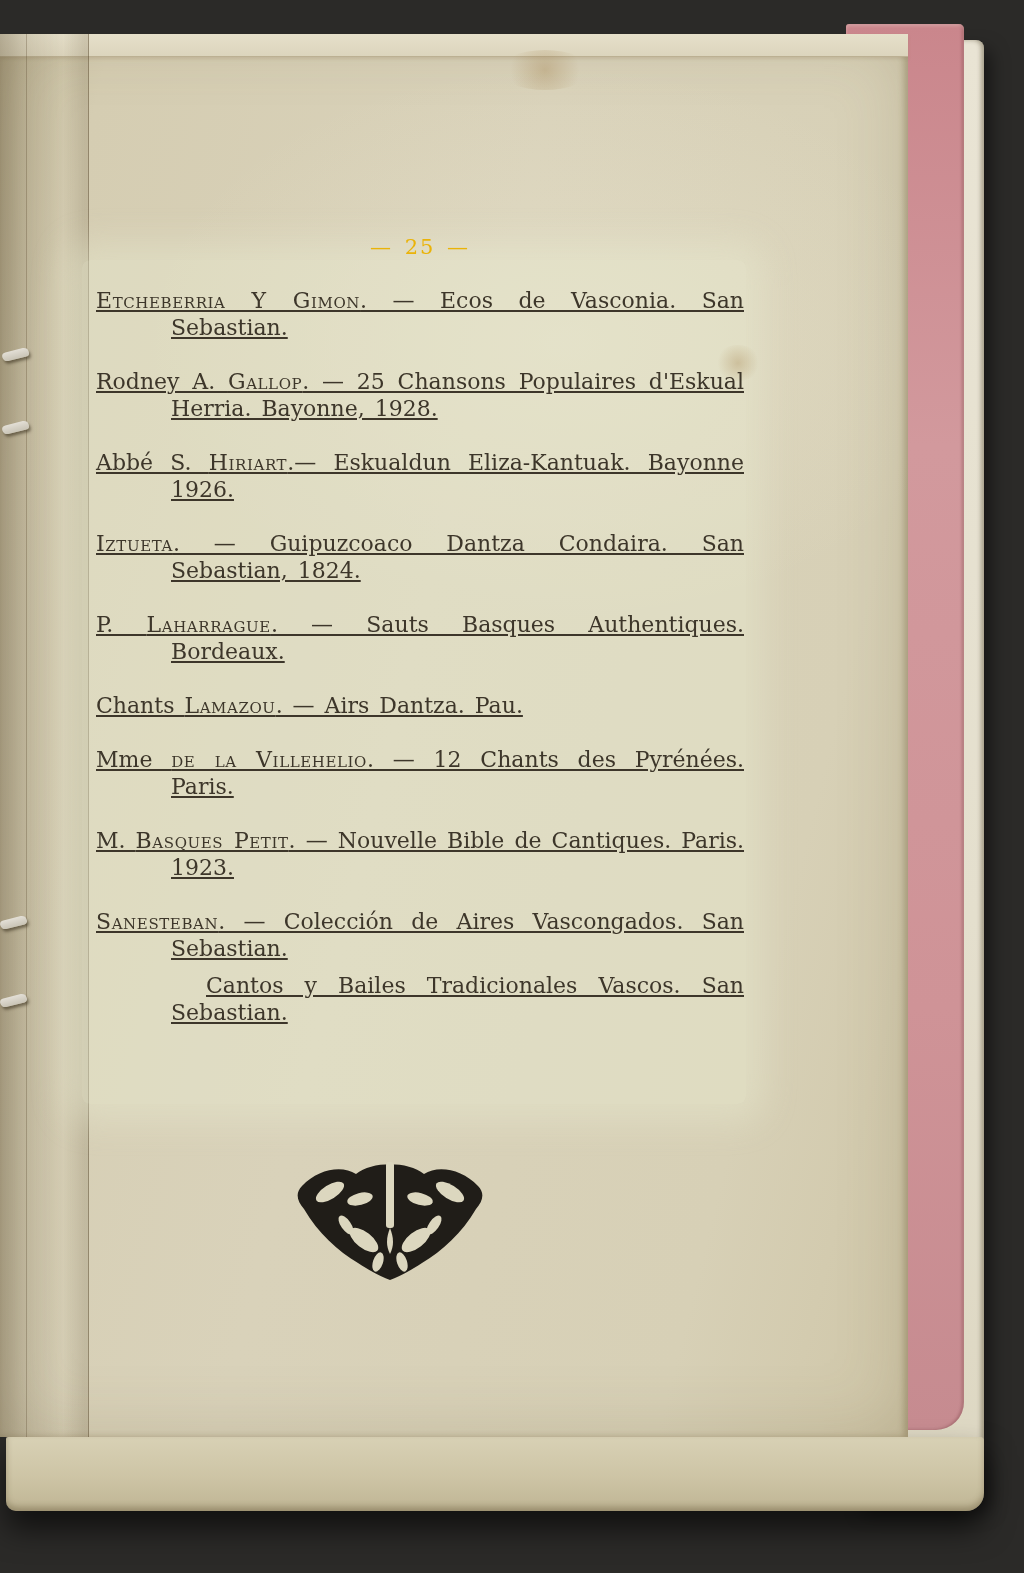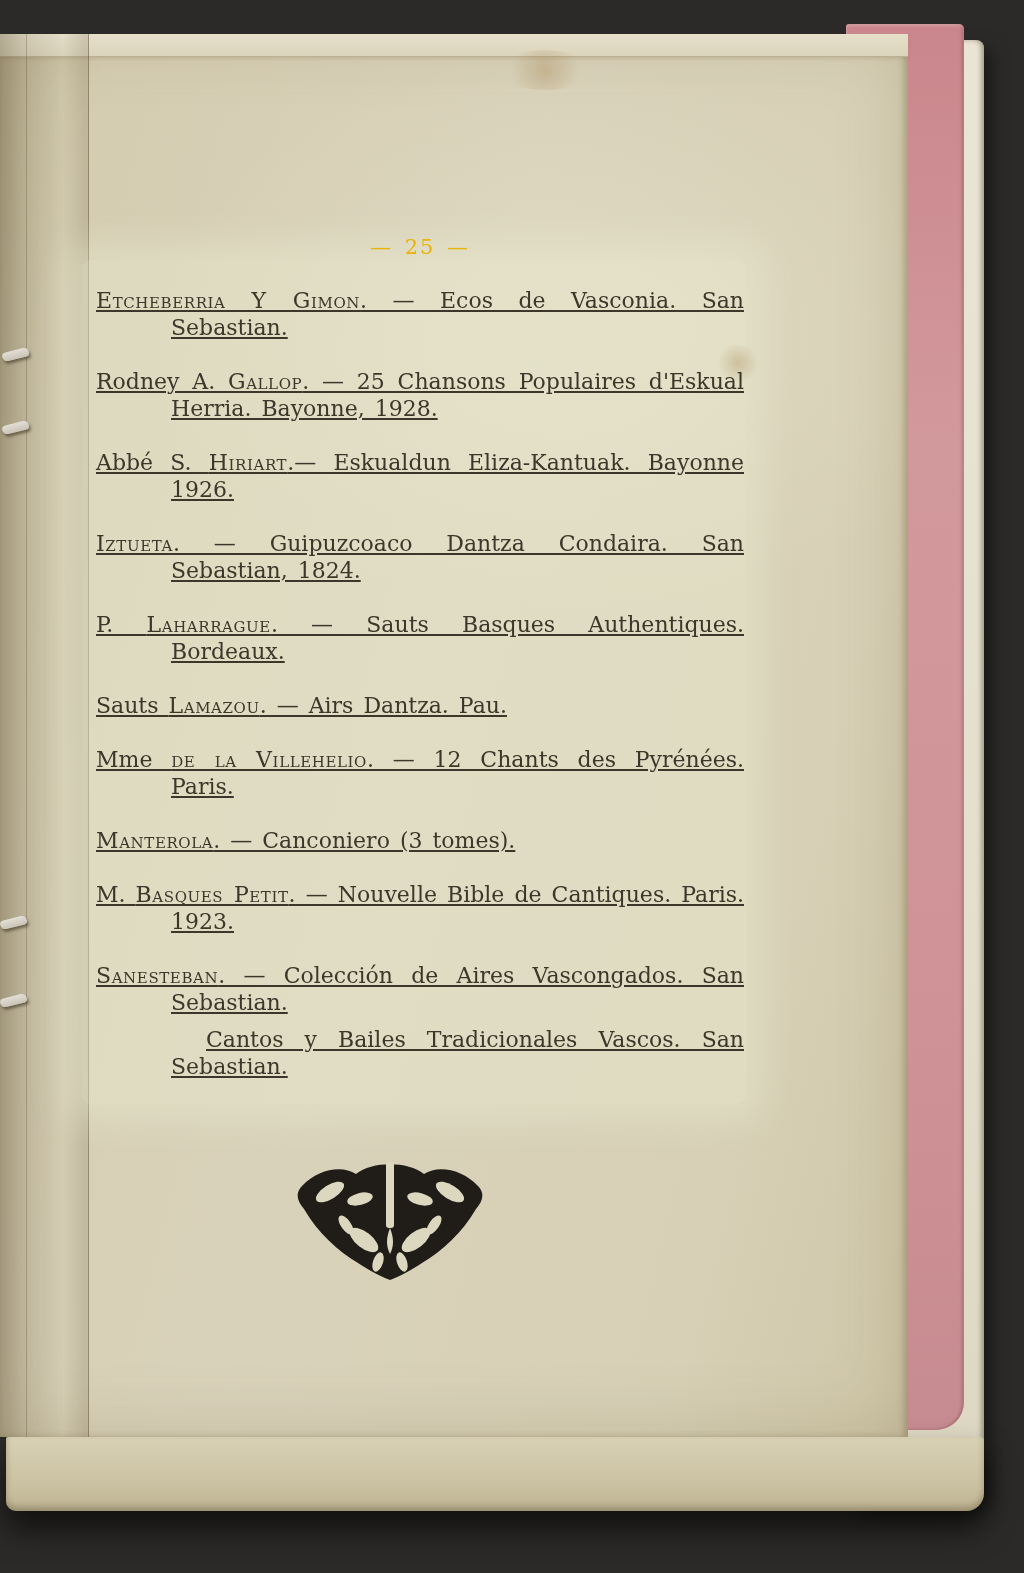--- a/index.html
+++ b/index.html
@@ -137,25 +137,24 @@
   <p class="entry full"><span class="sc">Etcheberria Y Gimon</span><span>. — Ecos de Vasconia. San Sebastian.</span></p>
 
   <p class="entry"><span>Rodney A. </span><span class="sc">Gallop</span><span>. — 25 Chansons Populaires d'Eskual Herria. Bayonne, 1928.</span></p>
 
   <p class="entry full"><span>Abbé S. </span><span class="sc">Hiriart</span><span>.— Eskualdun Eliza-Kantuak. Bayonne 1926.</span></p>
 
   <p class="entry"><span class="sc">Iztueta</span><span>. — Guipuzcoaco Dantza Condaira. San Sebastian, 1824.</span></p>
 
   <p class="entry full"><span>P. </span><span class="sc">Laharrague</span><span>. — Sauts Basques Authentiques. Bordeaux.</span></p>
 
-  <p class="entry"><span>Sauts </span><span class="sc">Lamazou</span><span>. — Airs Dantza. Pau.</span></p>
+  <p class="entry"><span>Chants </span><span class="sc">Lamazou</span><span>. — Airs Dantza. Pau.</span></p>
 
   <p class="entry full"><span>Mme </span><span class="sc">de la Villehelio</span><span>. — 12 Chants des Pyrénées. Paris.</span></p>
 
-  <p class="entry"><span class="sc">Manterola</span><span>. — Canconiero (3 tomes).</span></p>
 
   <p class="entry"><span>M. </span><span class="sc">Basques Petit</span><span>. — Nouvelle Bible de Cantiques. Paris. 1923.</span></p>
 
   <p class="entry tight"><span class="sc">Sanesteban</span><span>. — Colección de Aires Vascongados. San Sebastian.</span></p>
 
   <p class="entry cont"><span>Cantos y Bailes Tradicionales Vascos. San Sebastian.</span></p>
 </div>
 
 <svg class="ornament" viewBox="0 0 200 138" aria-hidden="true">
 

